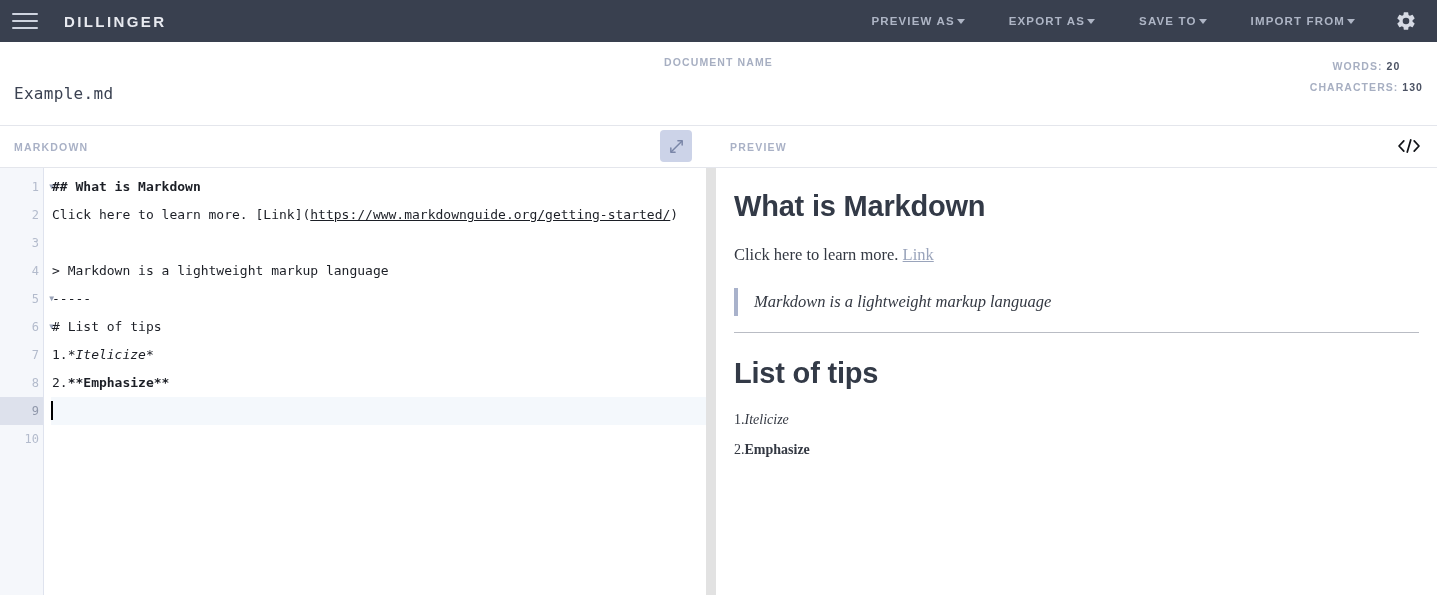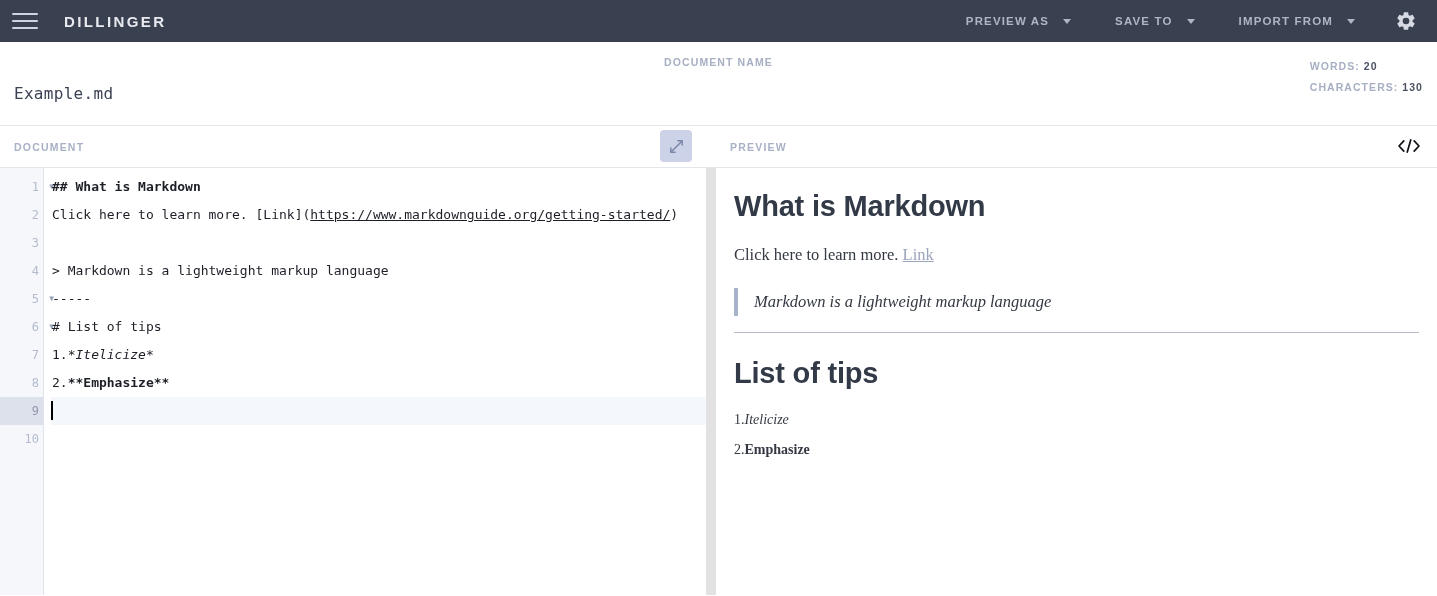--- a/index.html
+++ b/index.html
@@ -35,21 +35,21 @@
   }
   .nav-right {
     margin-left: auto;
     display: flex;
     align-items: center;
     gap: 0px;
   }
   .nav-menu {
     display: flex;
     align-items: center;
-    gap: 14px;
+    gap: 2px;
     color: #aeb5c5;
     font-size: 11.5px;
     font-weight: 700;
     letter-spacing: 1.15px;
     padding: 0 22px;
     height: 42px;
     cursor: pointer;
     white-space: nowrap;
   }
   .caret {
@@ -92,21 +92,21 @@
     border: none;
     outline: none;
     background: transparent;
     width: 400px;
     padding: 0;
   }
   .counts {
     position: absolute;
     right: 14px;
     top: 14px;
-    text-align: left;
+    text-align: center;
     margin-left: 20px;
   }
   .count-row {
     font-size: 10.5px;
     font-weight: 700;
     letter-spacing: 1.05px;
     color: #a7afc2;
     line-height: 21px;
     white-space: nowrap;
   }
@@ -304,20 +304,24 @@
     <span></span>
   </div>
   <div class="brand">DILLINGER</div>
 
   <div class="nav-right">
     <div class="nav-menu">
       <span>PREVIEW AS</span>
       <i class="caret"></i>
     </div>
     <div class="nav-menu">
+      <span>EXPORT AS</span>
+      <i class="caret"></i>
+    </div>
+    <div class="nav-menu">
       <span>SAVE TO</span>
       <i class="caret"></i>
     </div>
     <div class="nav-menu">
       <span>IMPORT FROM</span>
       <i class="caret"></i>
     </div>
     <div class="gear">
       <svg width="22" height="22" viewBox="0 0 24 24" fill="#d6dae4" aria-hidden="true">
         <path d="M19.14 12.94a7.07 7.07 0 0 0 0-1.88l2.03-1.58a.5.5 0 0 0 .12-.64l-1.92-3.32a.5.5 0 0 0-.6-.22l-2.39.96a7.2 7.2 0 0 0-1.62-.94l-.36-2.54a.5.5 0 0 0-.5-.42h-3.84a.5.5 0 0 0-.5.42l-.36 2.54c-.58.24-1.12.56-1.62.94l-2.39-.96a.5.5 0 0 0-.6.22L2.67 8.84a.5.5 0 0 0 .12.64l2.03 1.58a7.07 7.07 0 0 0 0 1.88l-2.03 1.58a.5.5 0 0 0-.12.64l1.92 3.32c.12.22.38.3.6.22l2.39-.96c.5.38 1.04.7 1.62.94l.36 2.54c.04.24.25.42.5.42h3.84c.25 0 .46-.18.5-.42l.36-2.54c.58-.24 1.12-.56 1.62-.94l2.39.96c.22.08.48 0 .6-.22l1.92-3.32a.5.5 0 0 0-.12-.64l-2.03-1.58zM12 15.6A3.6 3.6 0 1 1 12 8.4a3.6 3.6 0 0 1 0 7.2z"></path>
@@ -338,21 +342,21 @@
       <span>CHARACTERS:</span>
       <span class="val">130</span>
     </div>
   </div>
 </div>
 
 <div class="panes">
 
   <div class="pane-left">
     <div class="pane-head">
-      <span class="pane-title">DOCUMENT</span>
+      <span class="pane-title">MARKDOWN</span>
       <div class="expand-btn">
         <svg width="17" height="17" viewBox="0 0 24 24" fill="none" stroke="#7a86a8" stroke-width="2.1" stroke-linecap="round" stroke-linejoin="round" aria-hidden="true">
           <path d="M14 4h6v6"></path>
           <path d="M10 20H4v-6"></path>
           <path d="M19.5 4.5L5 19"></path>
         </svg>
       </div>
     </div>
     <div class="editor">
       <div class="editor-inner">

